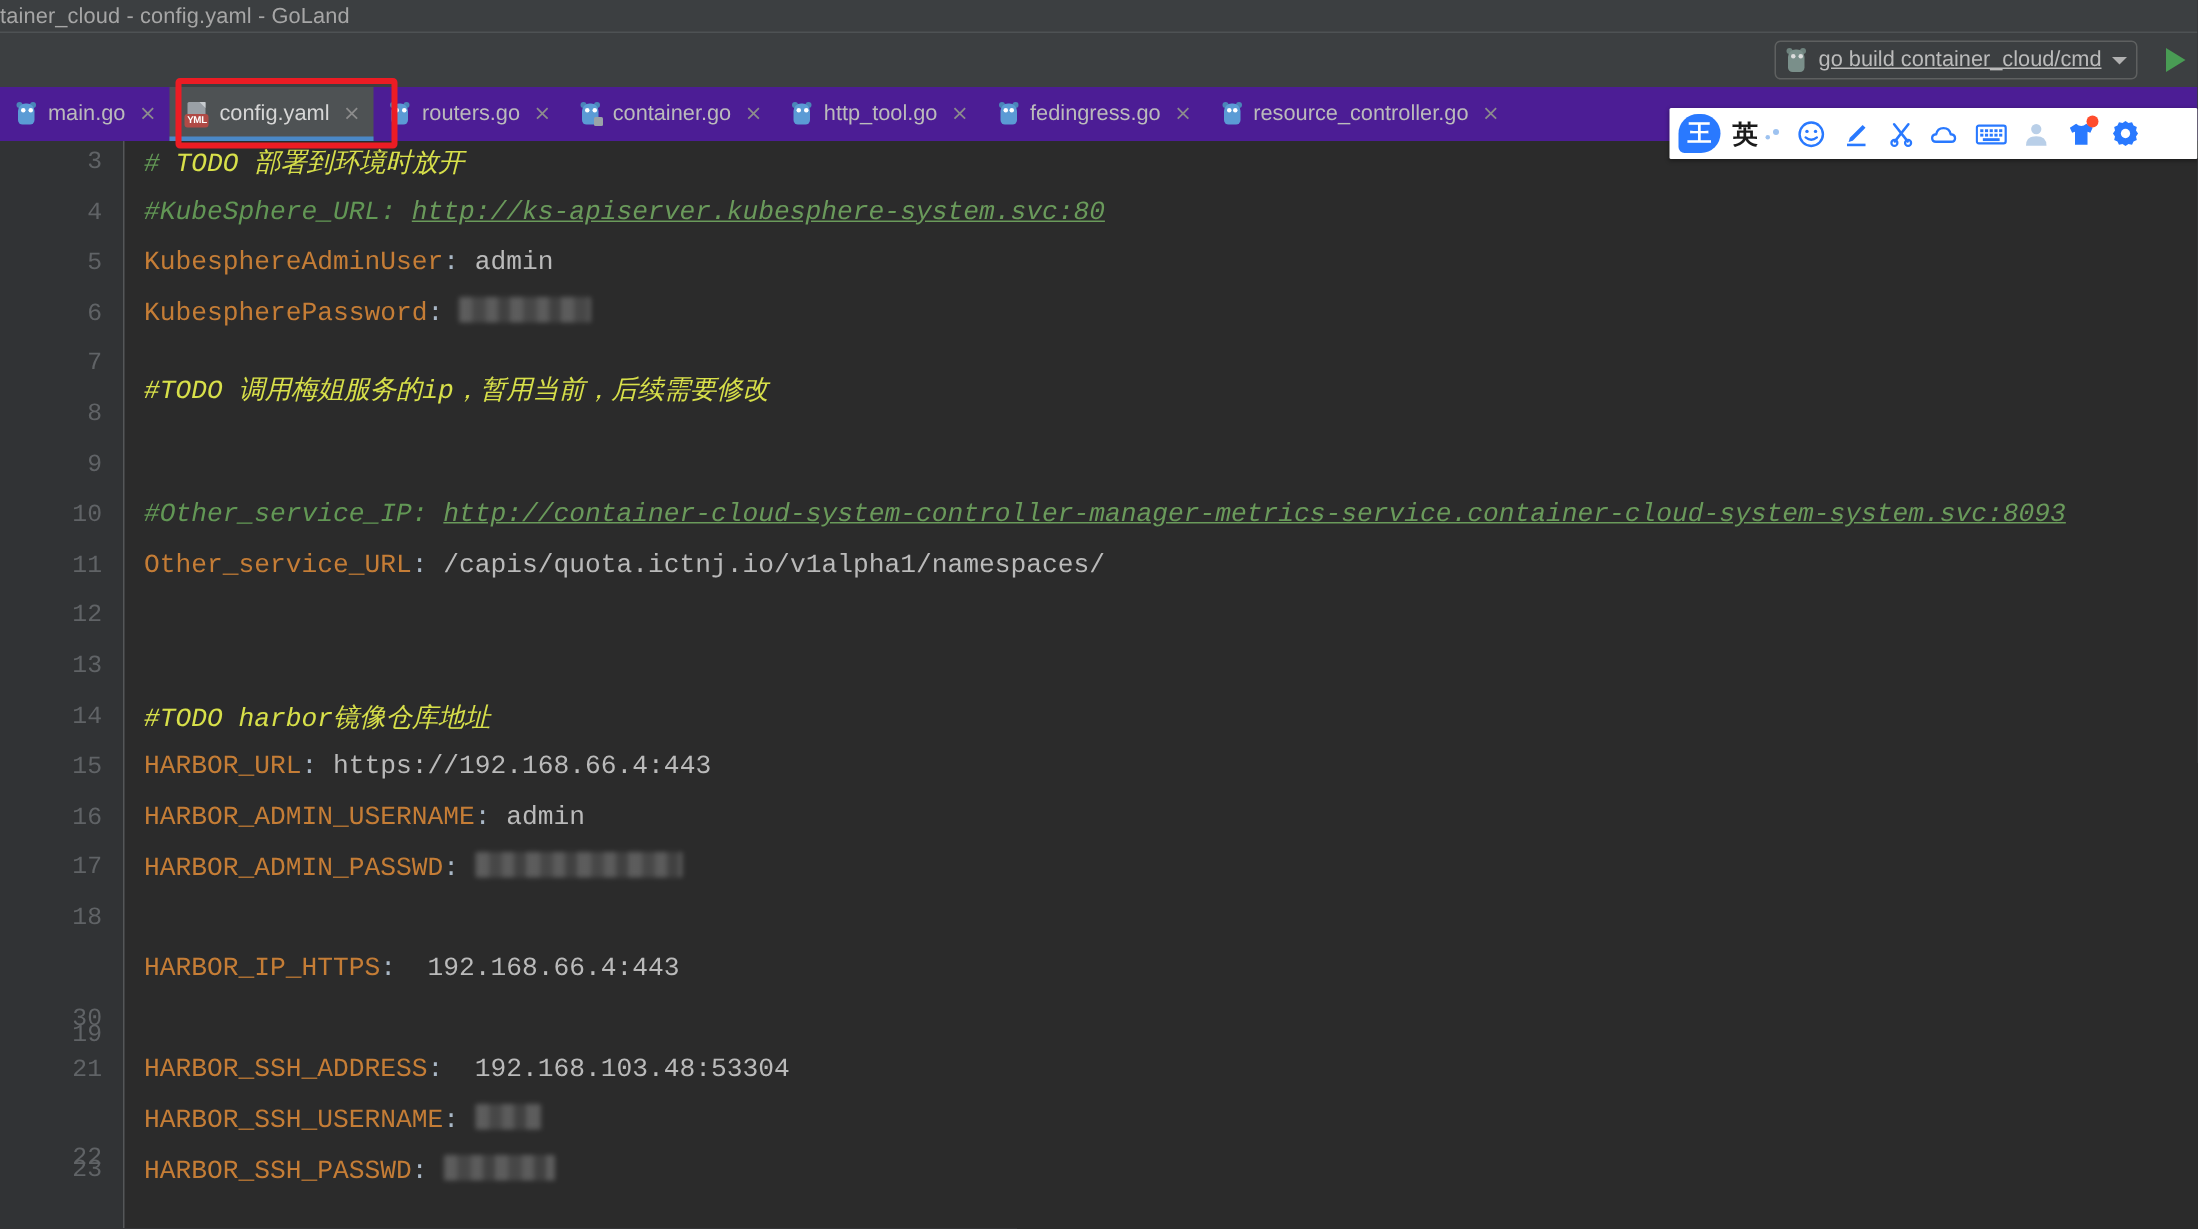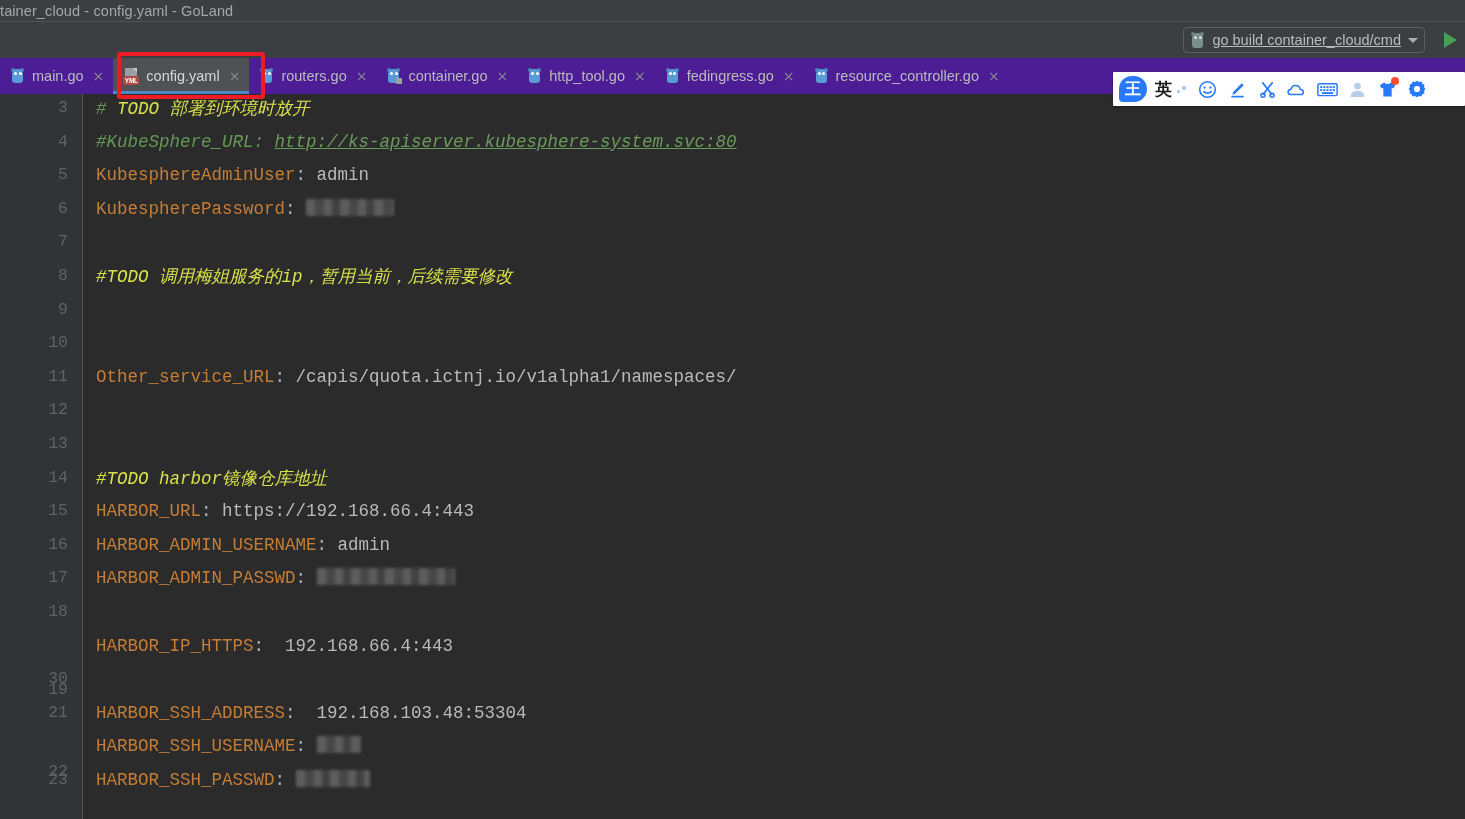--- a/index.html
+++ b/index.html
@@ -439,21 +439,22 @@
         <div class="lnum" style="top: 661px;">22</div>
         <div class="lnum" style="top: 669px;">23</div>
       </div>
     <div class="gutter-sep"></div>
     <div class="code-area" id="code-area">
         <div class="line" style="top: -3px;"><span class="code-line"><span class="tok-comment"># </span><span class="tok-todo">TODO 部署到环境时放开</span></span></div>
         <div class="line" style="top: 30.6px;"><span class="code-line"><span class="tok-comment">#KubeSphere_URL: </span><span class="tok-link">http://ks-apiserver.kubesphere-system.svc:80</span></span></div>
         <div class="line" style="top: 97.8px;"><span class="code-line"><span class="tok-key">KubespherePassword</span><span class="tok-colon">: </span><span class="redact" style="width: 88px;"></span></span></div>
         <div class="line" style="top: 64.2px;"><span class="code-line"><span class="tok-key">KubesphereAdminUser</span><span class="tok-colon">: </span><span class="tok-val">admin</span></span></div>
         <div class="line" style="top: 131.4px;"><span class="code-line"></span></div>
-        <div class="line" style="top: 165px;"><span class="code-line"><span class="tok-todo">#TODO 调用梅姐服务的ip，暂用当前，后续需要修改</span></span></div>
+        <div class="line" style="top: 148px;"><span class="code-line"><span class="tok-todo">#TODO 调用梅姐服务的ip，暂用当前，后续需要修改</span></span></div>
+        <div class="line" style="top: 232.2px;"><span class="code-line"><span class="tok-comment">#Other_service_IP: </span><span class="tok-link">http://container-cloud-system-controller-manager-metrics-service.container-cloud-system-system.svc:8093</span></span></div>
         <div class="line" style="top: 265.8px; justify-content: flex-end;"><span class="code-line"><span class="tok-key">Other_service_URL</span><span class="tok-colon">: </span><span class="tok-val">/capis/quota.ictnj.io/v1alpha1/namespaces/</span></span></div>
         <div class="line" style="top: 299.4px;"><span class="code-line"></span></div>
         <div class="line" style="top: 333px;"><span class="code-line"></span></div>
         <div class="line" style="top: 366.6px;"><span class="code-line"><span class="tok-todo">#TODO harbor镜像仓库地址</span></span></div>
         <div class="line" style="top: 400.2px;"><span class="code-line"><span class="tok-key">HARBOR_URL</span><span class="tok-colon">: </span><span class="tok-val">https://192.168.66.4:443</span></span></div>
         <div class="line" style="top: 433.8px;"><span class="code-line"><span class="tok-key">HARBOR_ADMIN_USERNAME</span><span class="tok-colon">: </span><span class="tok-val">admin</span></span></div>
         <div class="line" style="top: 467.4px;"><span class="code-line"><span class="tok-key">HARBOR_ADMIN_PASSWD</span><span class="tok-colon">: </span><span class="redact" style="width: 138px;"></span></span></div>
         <div class="line" style="top: 501px;"><span class="code-line"></span></div>
         <div class="line" style="top: 534.6px;"><span class="code-line"><span class="tok-key">HARBOR_IP_HTTPS</span><span class="tok-colon">:  </span><span class="tok-val">192.168.66.4:443</span></span></div>
         <div class="line" style="top: 568.2px;"><span class="code-line"></span></div>

